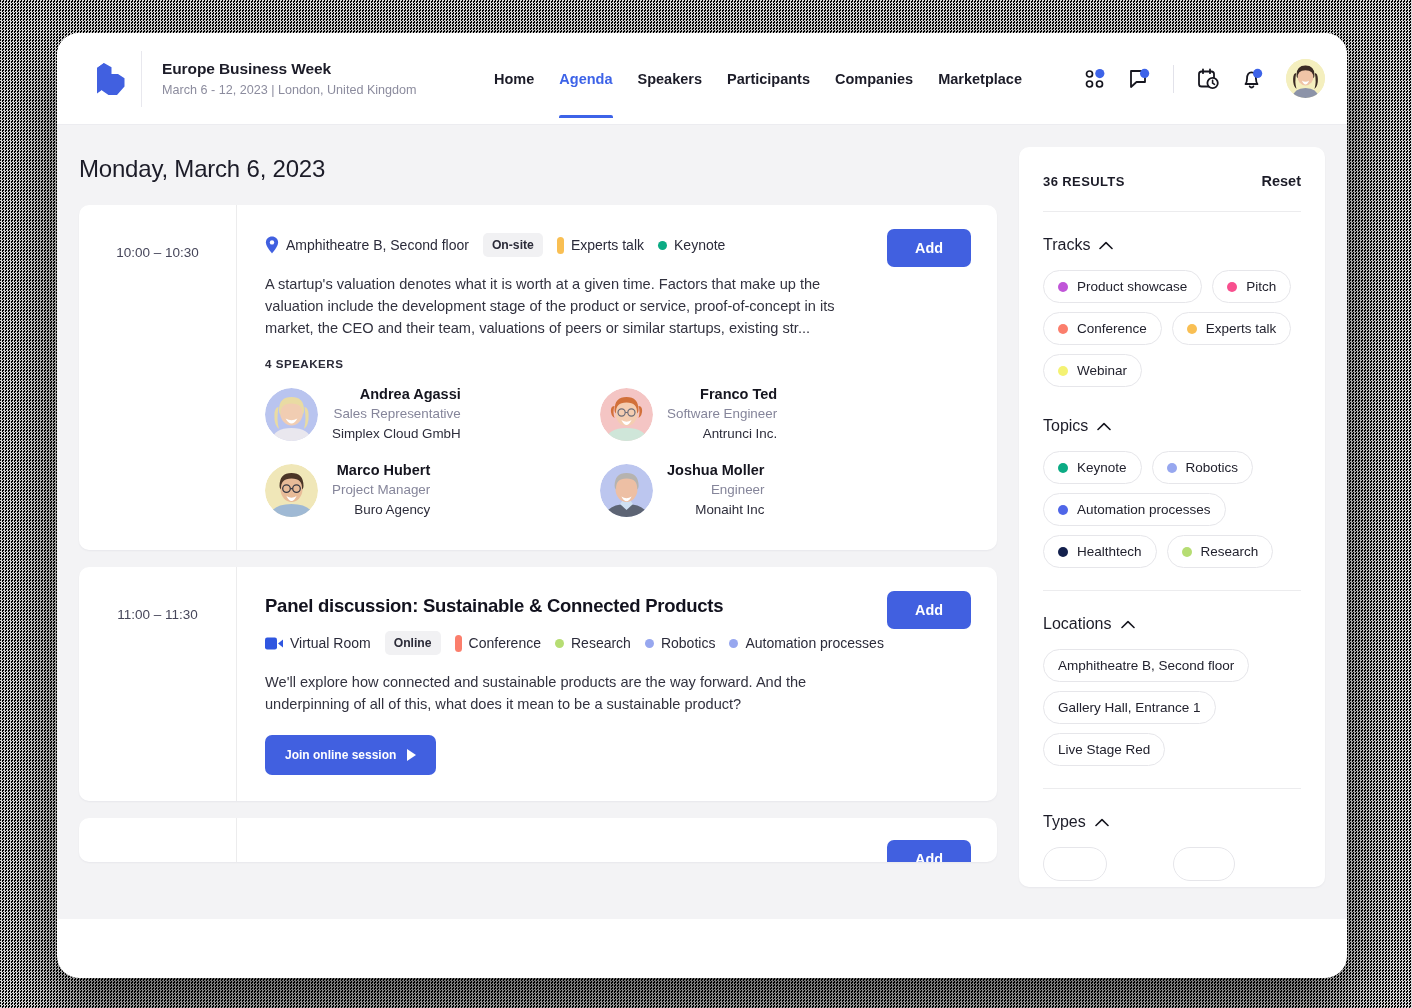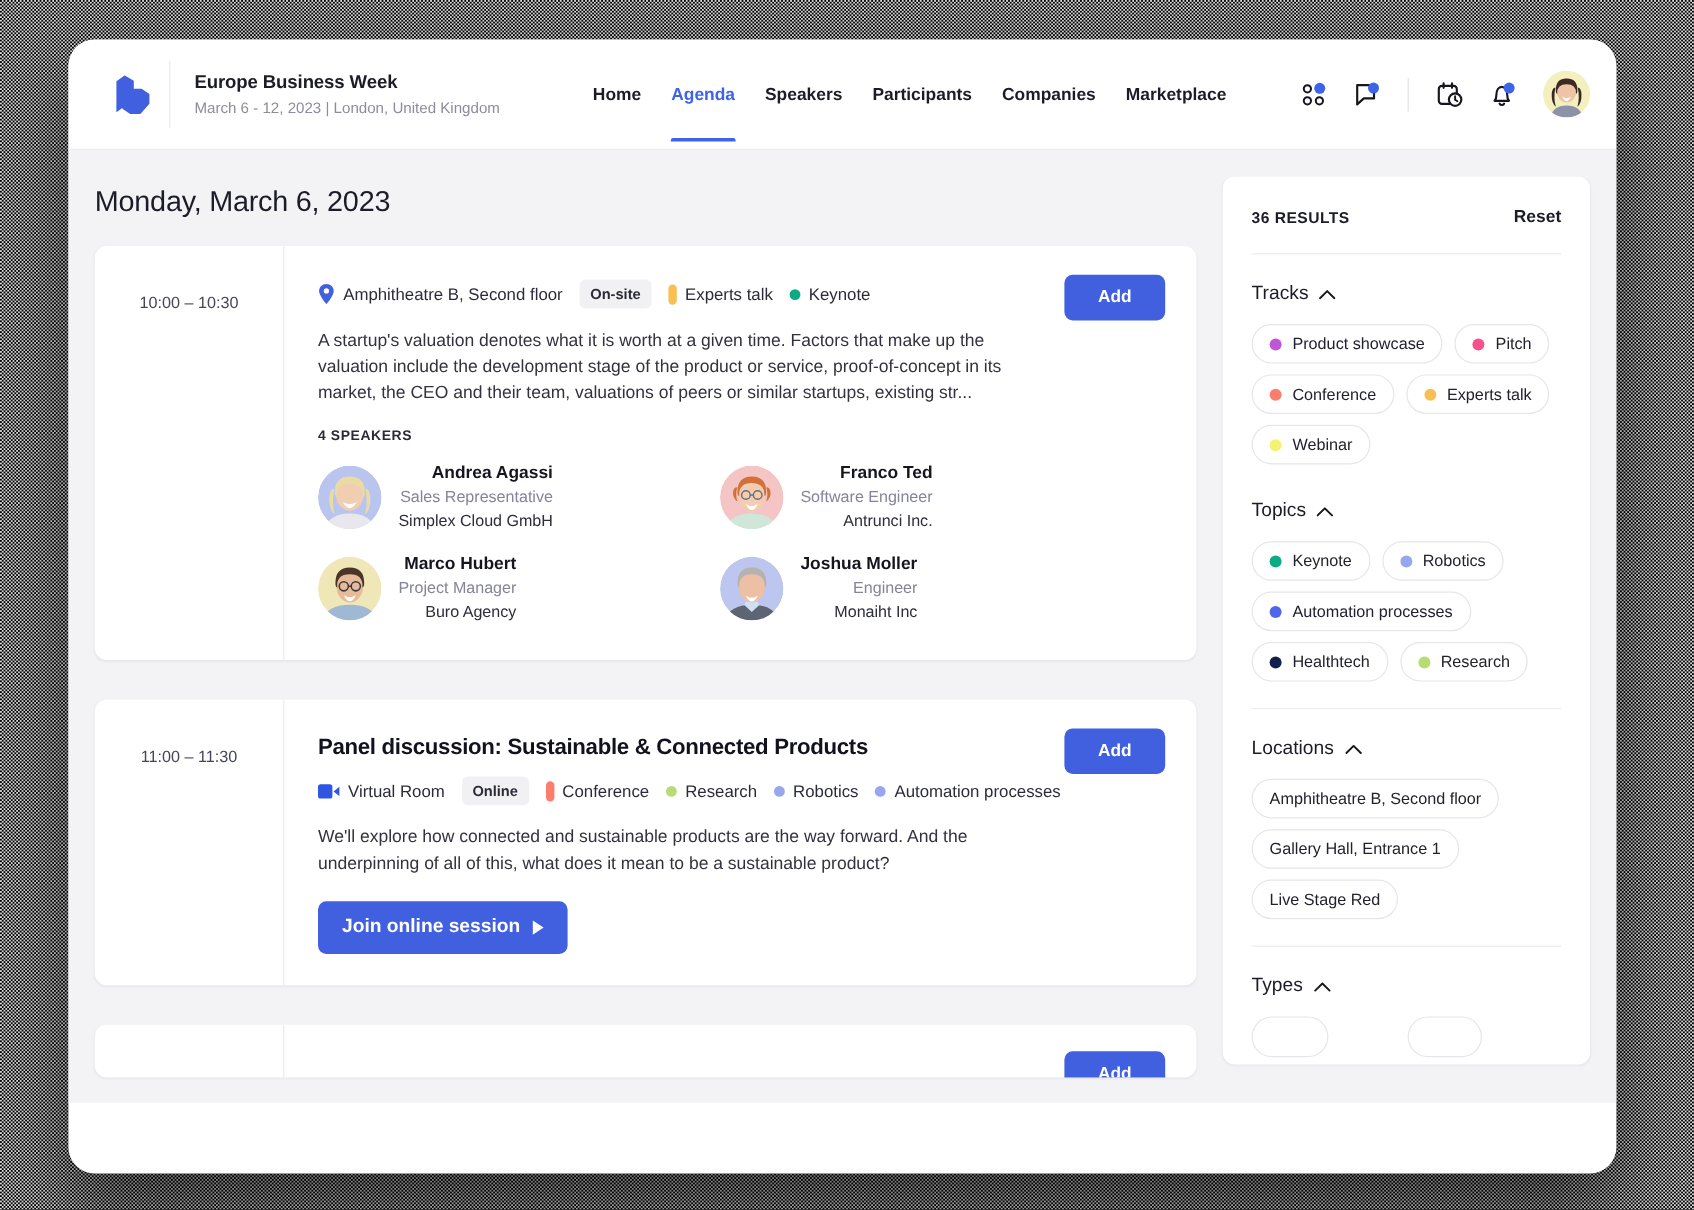--- a/index.html
+++ b/index.html
@@ -120,21 +120,21 @@
     overflow: hidden;
   }
   .col-main { flex: 1 1 auto; min-width: 0; }
   .daytitle {
     font-size: 24px; color: #1c1c28; font-weight: 400;
     margin: 8px 0 22px 0; letter-spacing: -0.2px;
   }
 
   .card {
     background: #fff; border-radius: 10px;
-    display: flex; margin-bottom: 33px;
+    display: flex; margin-bottom: 17px;
     box-shadow: 0 1px 2px rgba(25,25,50,.05);
   }
   .time-col {
     width: 158px; flex: none;
     border-right: 1px solid #ececed;
     padding: 40px 0 0 0;
     text-align: center;
   }
   .time-txt { font-size: 13.5px; color: #46465a; }
   .card-body { flex: 1 1 auto; min-width: 0; padding: 28px 26px 26px 28px; position: relative; }
@@ -173,21 +173,21 @@
     position: absolute; top: 24px; right: 26px;
     background: #4160e0; color: #ffffff;
     border: none; border-radius: 7px;
     font-size: 14.4px; font-weight: 700;
     padding: 11px 28px; cursor: pointer;
     font-family: inherit;
   }
   .join-btn {
     display: inline-flex; align-items: center; gap: 11px;
     background: #4160e0; color: #fff; border: none; border-radius: 7px;
-    font-size: 16px; font-weight: 700; padding: 13px 20px;
+    font-size: 12px; font-weight: 700; padding: 13px 20px;
     margin-top: 20px; cursor: pointer; font-family: inherit;
   }
   .join-btn .tri {
     width: 0; height: 0; border-left: 9px solid #fff;
     border-top: 6px solid transparent; border-bottom: 6px solid transparent;
   }
 
   
   .col-side { width: 306px; flex: none; }
   .filters {

